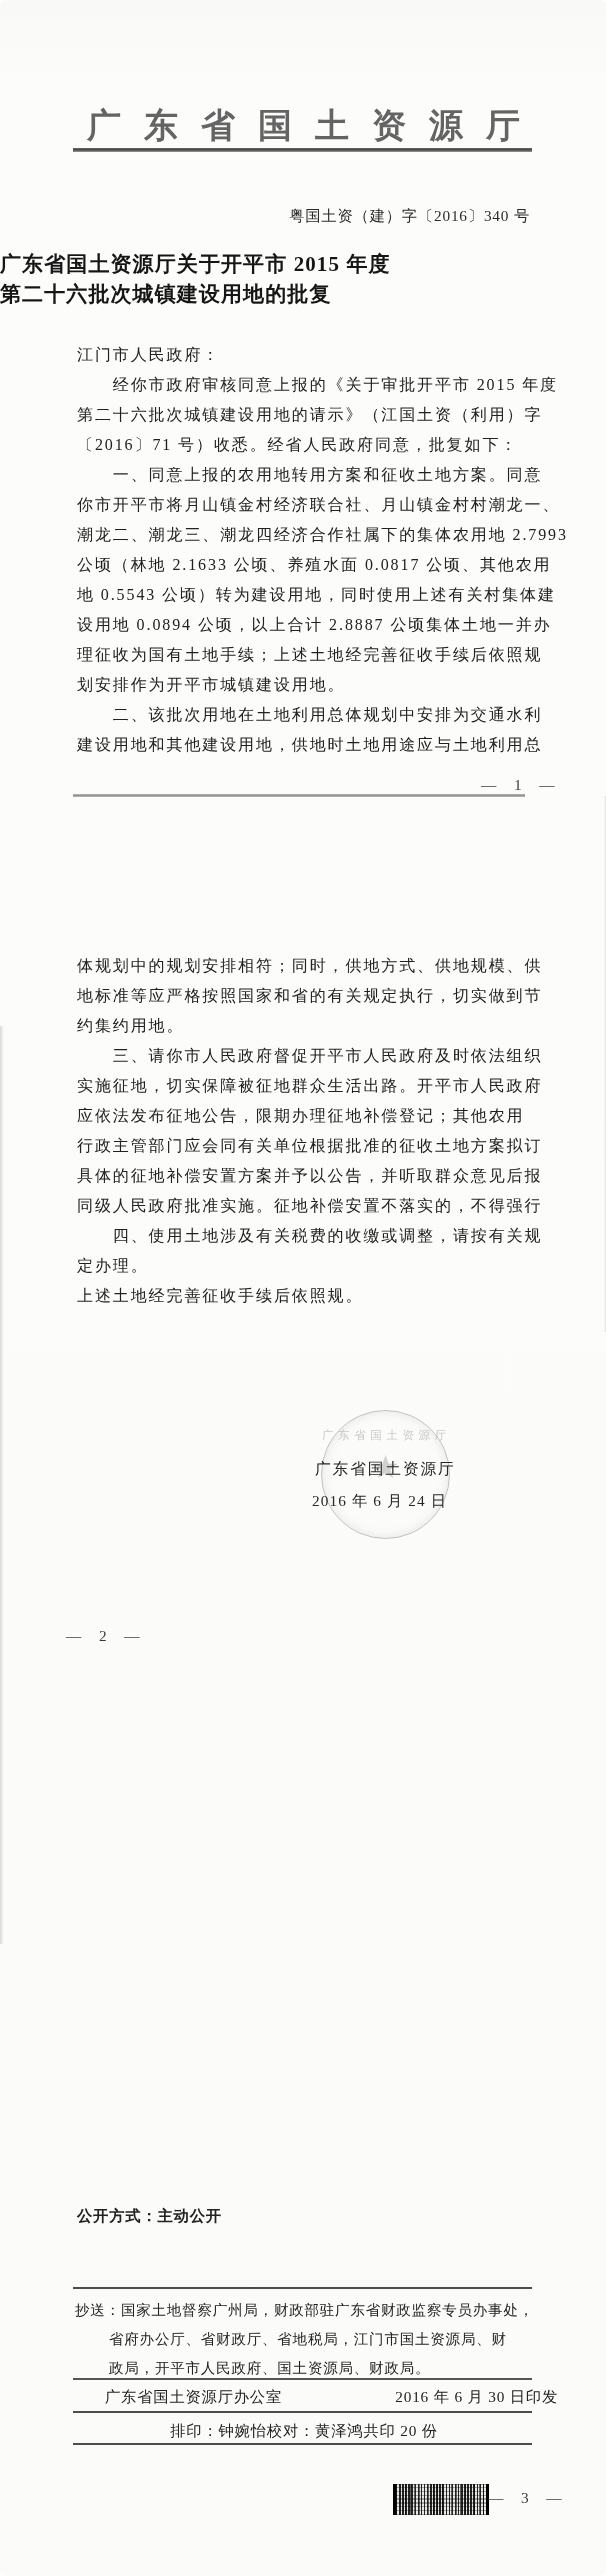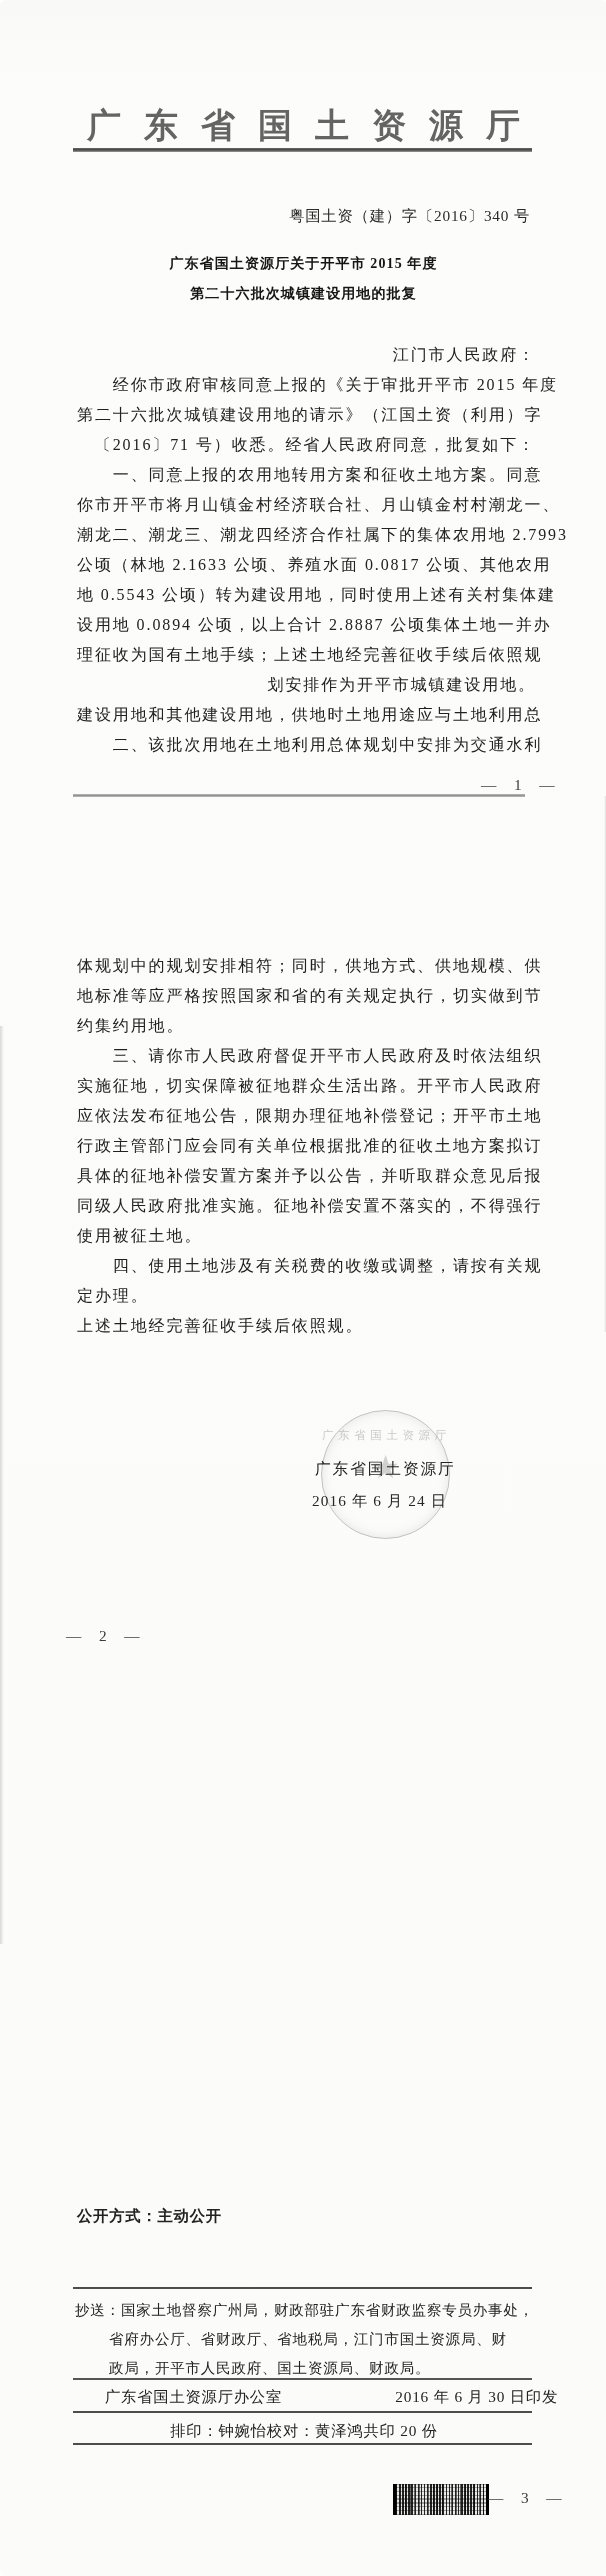--- a/index.html
+++ b/index.html
@@ -18,25 +18,25 @@
   }
   .header-rule {
     position:absolute; top:148px; left:73px; width:459px; height:3.8px;
     background:linear-gradient(180deg,#6b6b6b 0,#454545 45%,#9a9a9a 100%);
   }
   .doc-number {
     position:absolute; top:162px; right:77px;
     font-size:15.3px; letter-spacing:0.8px; color:#2a2a2a; white-space:nowrap;margin-top:44px;
   }
   .doc-title {
-    position:absolute; top:249px; left:0; right:0; text-align:center;
-    font-size:14px; font-weight:700; line-height:30px; letter-spacing:1.1px; color:#161616;
+    position:absolute; top:249px; left:0; right:0; text-align:left;
+    font-size:21px; font-weight:700; line-height:30px; letter-spacing:1.1px; color:#161616;
   }
   .body-block { position:absolute; left:77px; width:459px; }
-  #p1-body { top:340px;text-align:right; }
+  #p1-body { top:340px; }
   #p2-body { top:951px; }
   .bodyline {
     height:30px; line-height:30px; font-size:16px;
     letter-spacing:1.9px; white-space:nowrap; color:#212121;
   }
   .page-number {
     position:absolute; font-size:15.3px; letter-spacing:6.9px;
     color:#3a3a3a; white-space:nowrap;
   }
   #pn1 { top:776px; left:481px; }
@@ -131,38 +131,37 @@
       <div class="bodyline">第二十六批次城镇建设用地的请示》（江国土资（利用）字</div>
       <div class="bodyline">〔2016〕71 号）收悉。经省人民政府同意，批复如下：</div>
       <div class="bodyline">　　一、同意上报的农用地转用方案和征收土地方案。同意</div>
       <div class="bodyline">你市开平市将月山镇金村经济联合社、月山镇金村村潮龙一、</div>
       <div class="bodyline">潮龙二、潮龙三、潮龙四经济合作社属下的集体农用地 2.7993</div>
       <div class="bodyline">公顷（林地 2.1633 公顷、养殖水面 0.0817 公顷、其他农用</div>
       <div class="bodyline">地 0.5543 公顷）转为建设用地，同时使用上述有关村集体建</div>
       <div class="bodyline">设用地 0.0894 公顷，以上合计 2.8887 公顷集体土地一并办</div>
       <div class="bodyline">理征收为国有土地手续；上述土地经完善征收手续后依照规</div>
       <div class="bodyline">划安排作为开平市城镇建设用地。</div>
+      <div class="bodyline">　　二、该批次用地在土地利用总体规划中安排为交通水利</div>
       <div class="bodyline">建设用地和其他建设用地，供地时土地用途应与土地利用总</div>
-      <div class="bodyline">　　二、该批次用地在土地利用总体规划中安排为交通水利</div>
     </div>
 
   <div class="page-number" id="pn1">— 1 —</div>
   <div class="page1-rule"></div>
 
   <div class="body-block" id="p2-body">
       <div class="bodyline">体规划中的规划安排相符；同时，供地方式、供地规模、供</div>
       <div class="bodyline">地标准等应严格按照国家和省的有关规定执行，切实做到节</div>
       <div class="bodyline">约集约用地。</div>
       <div class="bodyline">　　三、请你市人民政府督促开平市人民政府及时依法组织</div>
       <div class="bodyline">实施征地，切实保障被征地群众生活出路。开平市人民政府</div>
-      <div class="bodyline">应依法发布征地公告，限期办理征地补偿登记；开平市土地</div>
+      <div class="bodyline">应依法发布征地公告，限期办理征地补偿登记；其他农用</div>
       <div class="bodyline">行政主管部门应会同有关单位根据批准的征收土地方案拟订</div>
       <div class="bodyline">具体的征地补偿安置方案并予以公告，并听取群众意见后报</div>
       <div class="bodyline">同级人民政府批准实施。征地补偿安置不落实的，不得强行</div>
-      <div class="bodyline">使用被征土地。</div>
       <div class="bodyline">　　四、使用土地涉及有关税费的收缴或调整，请按有关规</div>
       <div class="bodyline">定办理。</div>
       <div class="bodyline">上述土地经完善征收手续后依照规。</div>
     </div>
 
   <div class="seal">
     <div class="seal-ring-text">广东省国土资源厅</div>
   </div>
   <div class="sig-agency">广东省国土资源厅</div>
   <div class="sig-date">2016 年 6 月 24 日</div>

